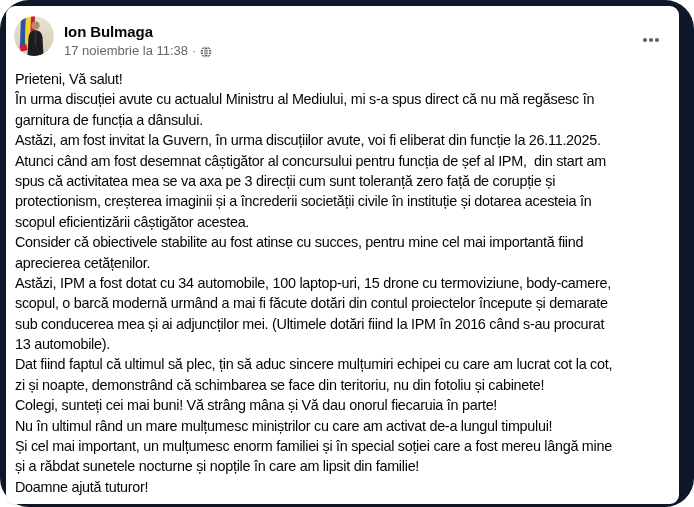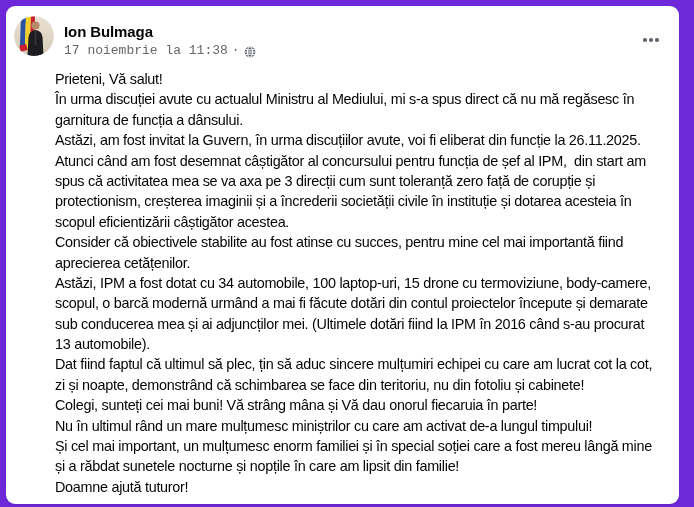--- a/index.html
+++ b/index.html
@@ -4,21 +4,22 @@
 <style>
   * { margin: 0; padding: 0; box-sizing: border-box; }
   html, body {
     width: 694px; height: 507px;
     overflow: hidden;
     font-family: "Liberation Sans", "DejaVu Sans", sans-serif;
   }
   .page {
     position: relative;
     width: 694px; height: 507px;
-    background: #6d28d9;
+    background: #0f172a;
+    border-radius: 29px;
   }
   .post-card {
     position: absolute;
     left: 6px; top: 6px;
     width: 673px; height: 498px;
     background: #ffffff;
     border-radius: 9px;
     box-shadow: 0 1px 2px rgba(0,0,0,0.12);
   }
   
@@ -38,21 +39,20 @@
     color: #050505; line-height: 20px;
     text-decoration: none; cursor: pointer;
     letter-spacing: -0.1px;
     white-space: nowrap;
   }
   .timestamp-row {
     position: absolute; left: 58px; top: 37px;
     display: flex; align-items: center; gap: 4px;
     font-size: 13px; color: #65676b; line-height: 16px;
     white-space: nowrap;
-    font-family: Liberation Mono, monospace;
   }
   .timestamp-link { color: #65676b; text-decoration: none; cursor: pointer; }
   .sep-dot { color: #65676b; }
   .globe { display: inline-flex; align-items: center; margin-top: 1px; }
   .more-button {
     position: absolute; right: 10px; top: 18px;
     width: 36px; height: 32px;
     border: none; background: transparent;
     border-radius: 6px;
     display: flex; align-items: center; justify-content: center;
@@ -69,21 +69,20 @@
     left: 9px; right: 4px; top: 63px;
     overflow: hidden;
     color: #050505;
   }
   .post-line {
     white-space: pre;
     font-size: 14.4px;
     line-height: 20.4px;
     height: 20.4px;
     letter-spacing: -0.28px;
-    margin-left: 40px;
   }
 </style>
 </head>
 <body>
 
 <div class="page">
   <article class="post-card">
 
     <header class="post-header">
       <a class="avatar">

